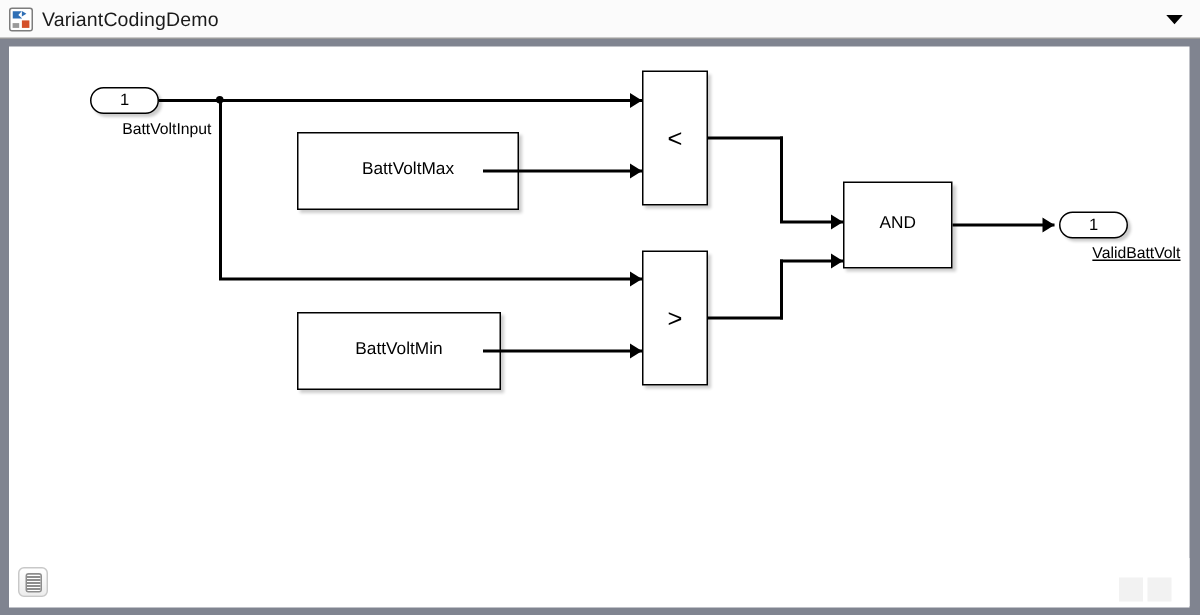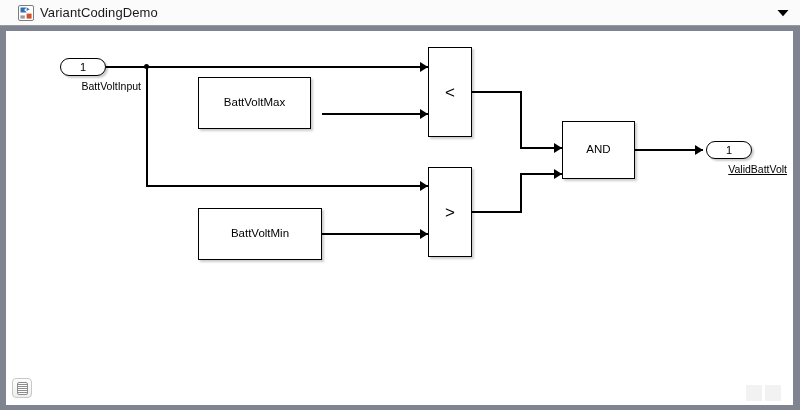--- a/index.html
+++ b/index.html
@@ -25,21 +25,20 @@
   .titlebar {
     position: absolute;
     left: 0; top: 0;
     width: 800px;
     height: 26px;
     background: #fbfbfb;
     border-bottom: 1px solid #9a9a9a;
     box-sizing: border-box;
     display: flex;
     align-items: center;
-    padding-left: 12px;
   }
   .titlebar-icon {
     width: 18px;
     height: 18px;
     margin-left: 5px;
     margin-right: 5px;
     flex: 0 0 auto;
     position: relative;
   }
   .titlebar-title {
@@ -244,27 +243,27 @@
 
       <div class="wire h" style="left:100px; top:35px; width:322px;"></div>
       <div class="arrow" style="left:414px; top:31px;"></div>
 
       <div class="junction" style="left:138px; top:33px;"></div>
 
       <div class="wire v" style="left:140px; top:35px; height:120px;"></div>
       <div class="wire h" style="left:140px; top:154px; width:282px;"></div>
       <div class="arrow" style="left:414px; top:150px;"></div>
 
-      <div class="blk" style="left:192px; top:46px; width:113px; height:52px;">
+      <div class="blk" style="left:192px; top:57px; width:148px; height:52px;">
         <span class="blk-label">BattVoltMax</span>
       </div>
       <div class="wire h" style="left:316px; top:82px; width:106px;"></div>
       <div class="arrow" style="left:414px; top:78px;"></div>
 
-      <div class="blk" style="left:192px; top:177px; width:124px; height:52px;">
+      <div class="blk" style="left:192px; top:177px; width:136px; height:52px;">
         <span class="blk-label">BattVoltMin</span>
       </div>
       <div class="wire h" style="left:316px; top:202px; width:106px;"></div>
       <div class="arrow" style="left:414px; top:198px;"></div>
 
       <div class="blk" style="left:422px; top:16px; width:44px; height:90px;">
         <span class="op-label">&lt;</span>
       </div>
 
       <div class="wire h" style="left:466px; top:60px; width:50px;"></div>

